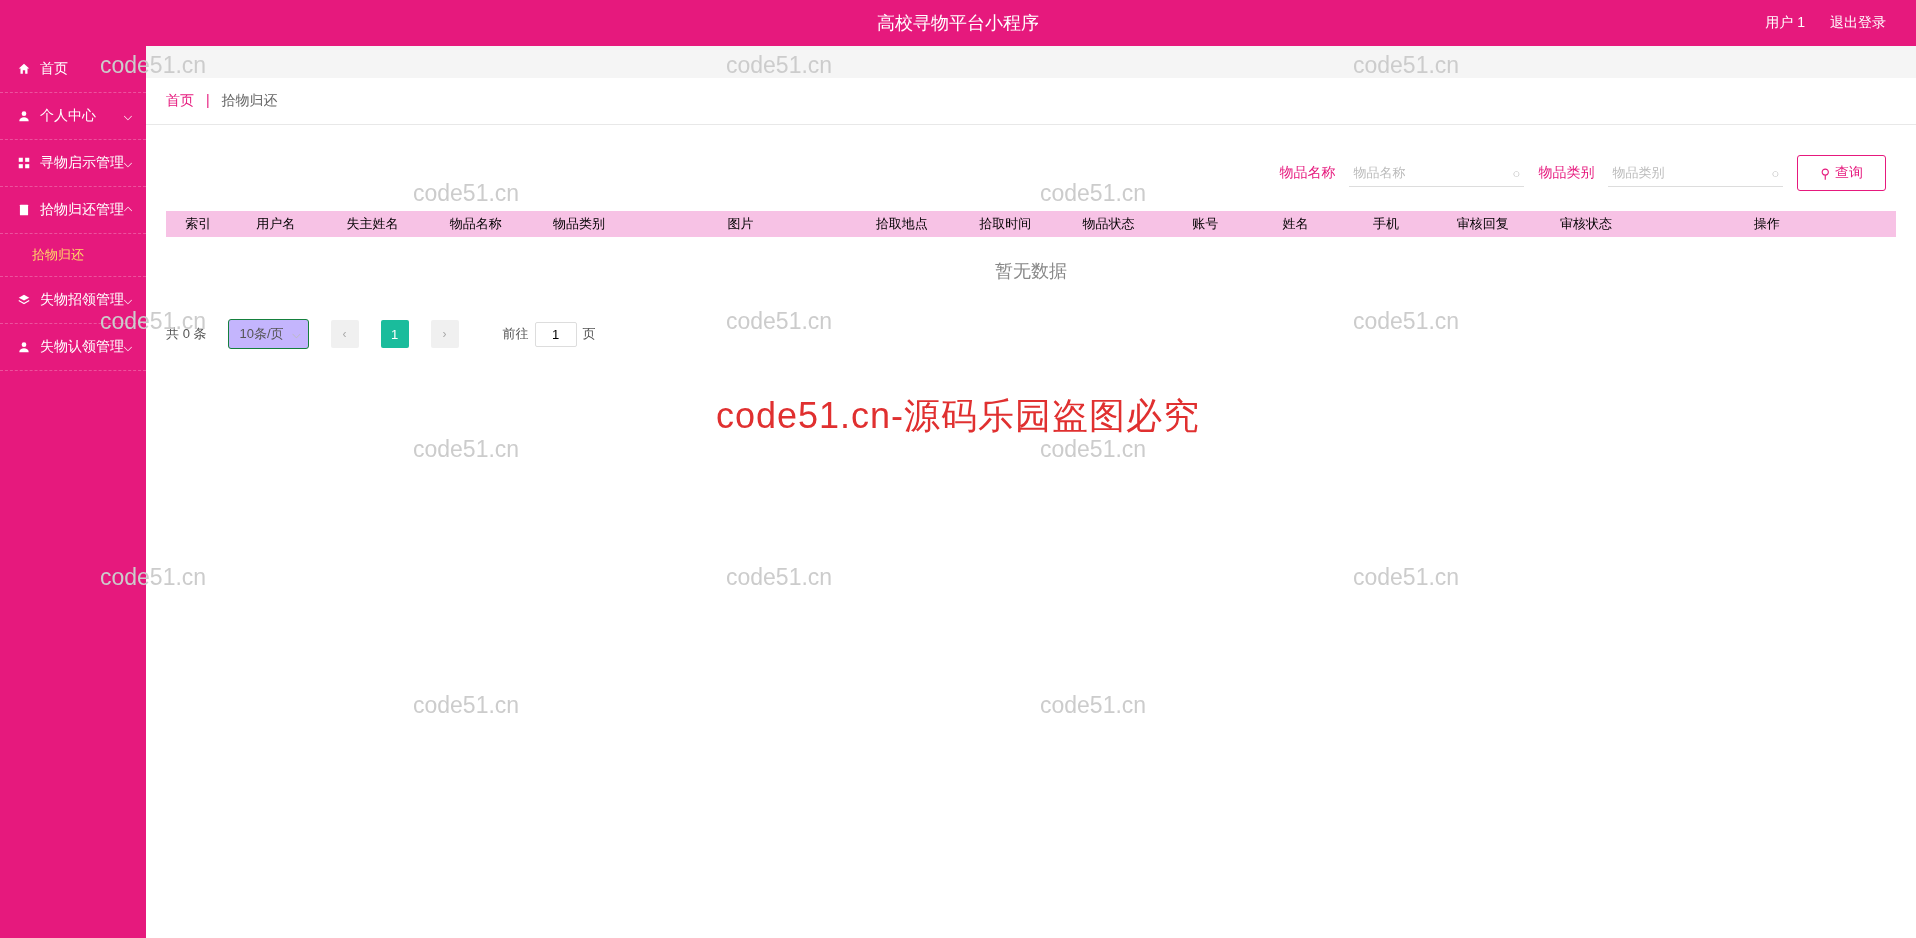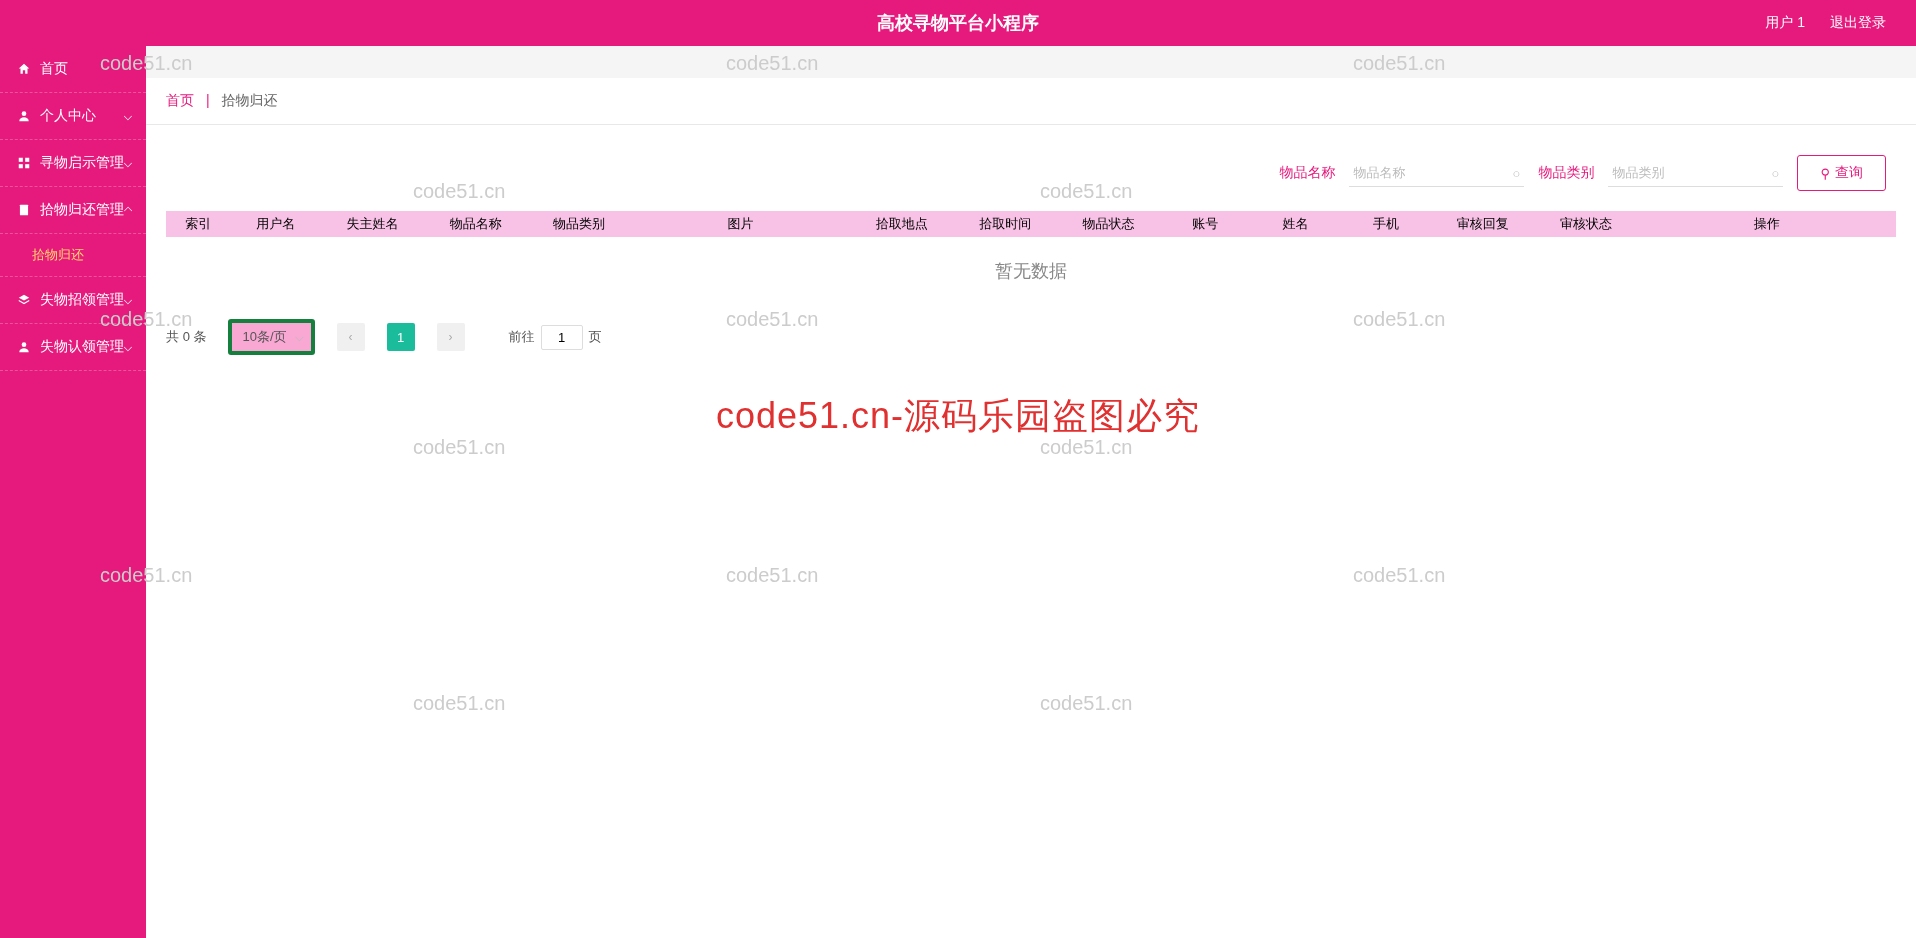--- a/index.html
+++ b/index.html
@@ -1,19 +1,19 @@
 <!DOCTYPE html>
 <html><head>
   <meta charset="utf-8">
   <style>
     * { margin: 0; padding: 0; box-sizing: border-box; }
     body { font-family: -apple-system, BlinkMacSystemFont, "Segoe UI", "PingFang SC", "Microsoft YaHei", sans-serif; background: #f5f5f5; width: 1916px; height: 938px; overflow: hidden; position: relative; }
     
     .header { background: #e6197d; height: 46px; display: flex; align-items: center; justify-content: center; position: relative; color: #fff; }
-    .header-title { font-size: 18px; font-weight: bold; }
+    .header-title { font-size: 18px; font-weight: normal; }
     .header-right { position: absolute; right: 30px; display: flex; gap: 25px; font-size: 14px; }
     .header-right span { cursor: pointer; }
     
     .body-wrap { display: flex; height: calc(100% - 46px); }
     
     .sidebar { width: 146px; background: #e6197d; color: #fff; height: 100%; overflow-y: auto; }
     .sidebar-item { display: flex; align-items: center; padding: 14px 16px; font-size: 14px; cursor: pointer; border-bottom: 1px dashed rgba(255,255,255,0.25); position: relative; }
     .sidebar-item .icon { width: 16px; height: 16px; margin-right: 8px; display: inline-flex; align-items: center; justify-content: center; }
     .sidebar-item .chevron { position: absolute; right: 14px; font-size: 11px; }
     .sidebar-subitem { padding: 12px 16px 12px 32px; font-size: 13px; cursor: pointer; color: #ffd966; border-bottom: 1px dashed rgba(255,255,255,0.25); }
@@ -32,28 +32,28 @@
     .search-icon { position: absolute; right: 4px; top: 50%; transform: translateY(-50%); color: #bbb; font-size: 13px; }
     .search-btn { border: 1px solid #e6197d; color: #e6197d; background: #fff; padding: 8px 22px; font-size: 14px; cursor: pointer; border-radius: 3px; display: flex; align-items: center; gap: 5px; }
     
     .table-wrap { margin: 0 20px; }
     .table { width: 100%; border-collapse: collapse; }
     .table thead { background: #f7c2e5; }
     .table th { padding: 4px 8px; font-size: 13px; color: #000000; font-weight: 500; text-align: center; }
     .table-empty { text-align: center; padding: 22px; color: #888; font-size: 18px; }
     
     .pagination { display: flex; align-items: center; padding: 14px 20px; font-size: 13px; color: #555; gap: 22px; }
-    .page-select { border: 4px solid #15803d; padding: 5px 24px 5px 10px; border-radius: 3px; font-size: 13px; cursor: pointer; position: relative; background: #f9a8d4; }
+    .page-select { border: 1px solid #15803d; padding: 5px 24px 5px 10px; border-radius: 3px; font-size: 13px; cursor: pointer; position: relative; background: #c4b5fd; }
     .page-select::after { content: '⌵'; position: absolute; right: 7px; top: 50%; transform: translateY(-50%); color: #bbb; font-size: 11px; }
     .page-btn { width: 28px; height: 28px; display: flex; align-items: center; justify-content: center; border: none; background: #f0f0f0; color: #aaa; border-radius: 2px; cursor: pointer; font-size: 12px; }
     .page-num { width: 28px; height: 28px; display: flex; align-items: center; justify-content: center; background: #1abc9c; color: #fff; border-radius: 2px; cursor: pointer; font-size: 13px; }
     .page-goto { margin-left: 22px; display: flex; align-items: center; gap: 6px; }
     .page-goto input { width: 42px; border: 1px solid #ddd; border-radius: 2px; padding: 4px; text-align: center; font-size: 13px; }
     
-    .watermark { position: absolute; color: #ccc; font-size: 20px; pointer-events: none; z-index: 5; }
+    .watermark { position: absolute; color: #ccc; font-size: 23px; pointer-events: none; z-index: 5; }
     .center-watermark { position: absolute; left: 50%; top: 392px; transform: translateX(-50%); color: #e03030; font-size: 36px; font-weight: 500; pointer-events: none; z-index: 10; letter-spacing: 1px; }
     
     svg { display: block; }
   </style>
 </head>
 <body>
 
 <div class="header">
   <div class="header-title">高校寻物平台小程序</div>
   <div class="header-right">

